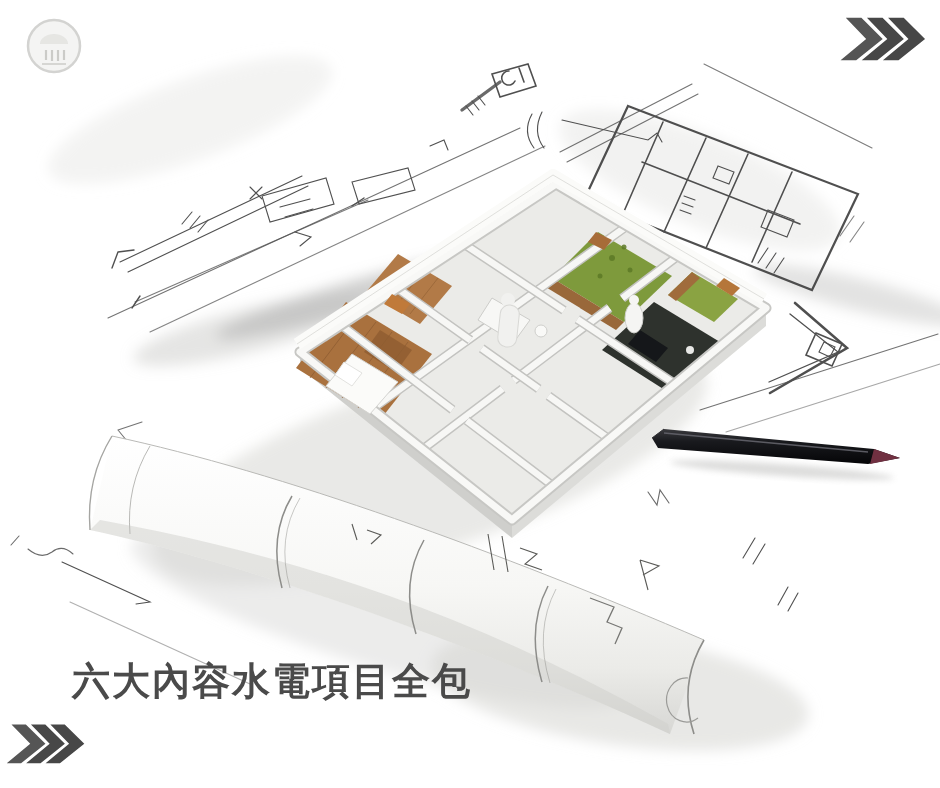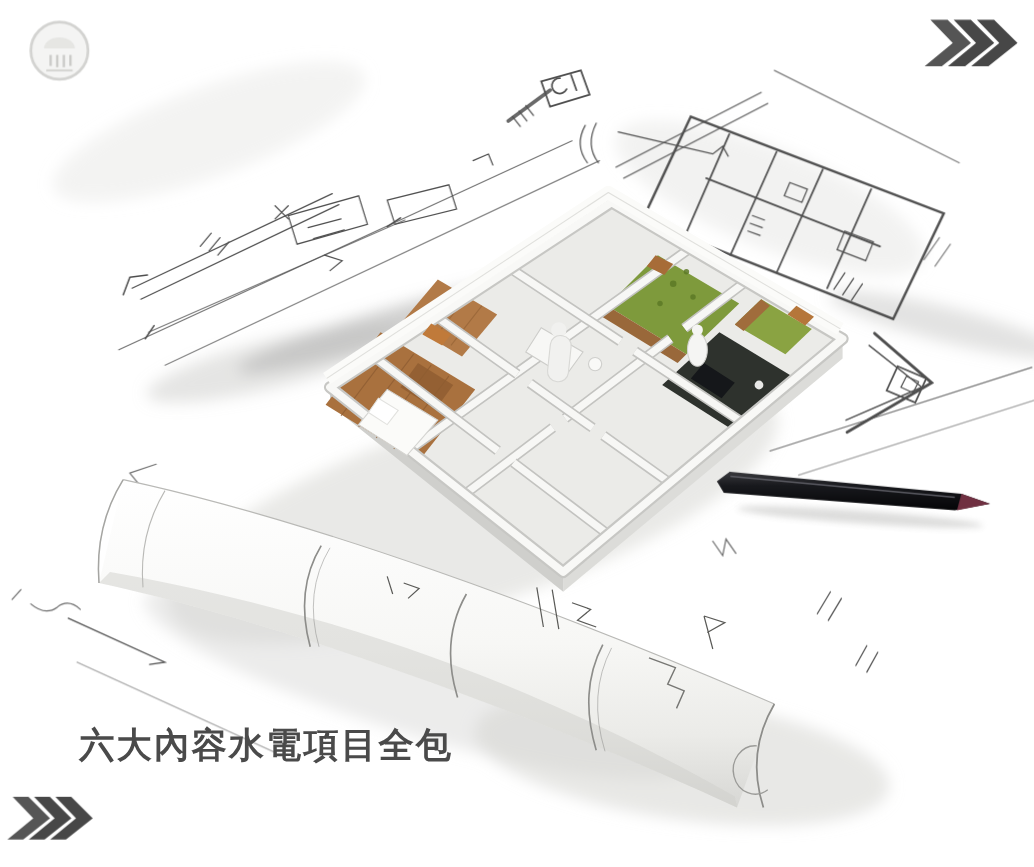--- a/index.html
+++ b/index.html
@@ -9,21 +9,21 @@
     font-family:"Liberation Sans","DejaVu Sans",sans-serif;
   }
   .scene{position:absolute;left:0;top:0;}
   .logo{position:absolute;left:22px;top:14px;opacity:.85;}
   .chevrons{position:absolute;}
   .chevrons-tr{left:840px;top:12px;}
   .chevrons-bl{left:6px;top:718px;}
   .chev-fill{fill:var(--chevron-color,#474747);}
   .headline{
     position:absolute;left:72px;top:656px;
-    font-size:32px;font-weight:800;letter-spacing:2px;
+    font-size:38px;font-weight:800;letter-spacing:2px;
     color:var(--headline-color,#4a4a4a);white-space:nowrap;
   }
 </style>
 </head>
 <body>
 
 <div class="stage">
 
   <svg class="scene" width="940" height="788" viewBox="0 0 940 788">
     <defs>

